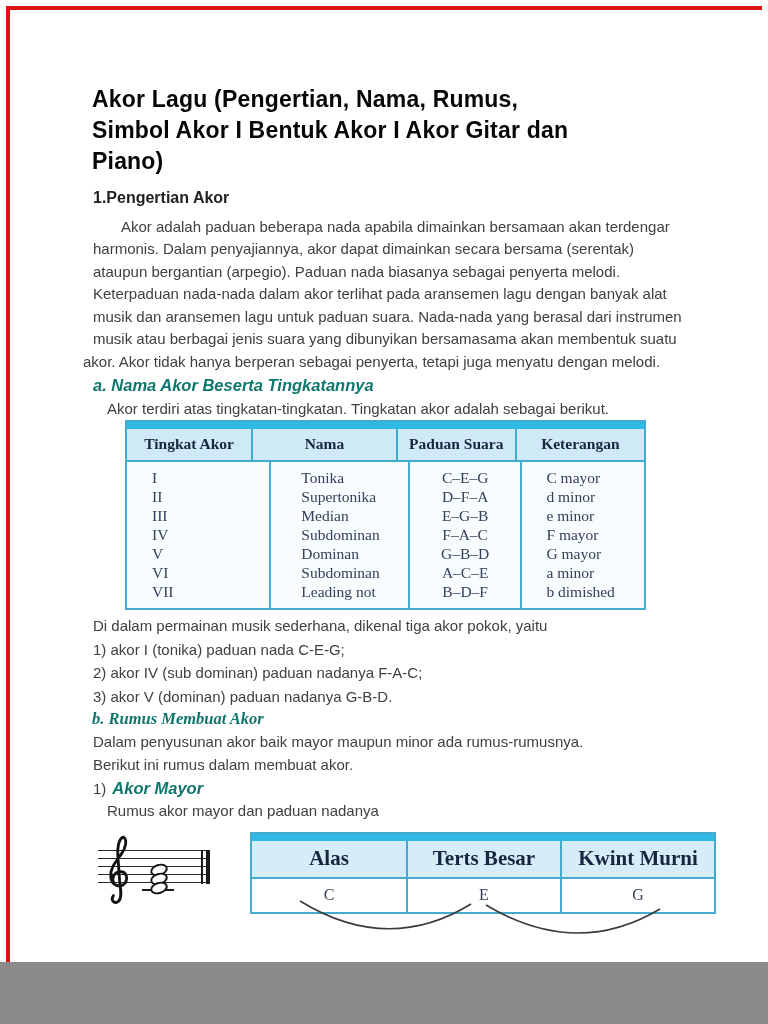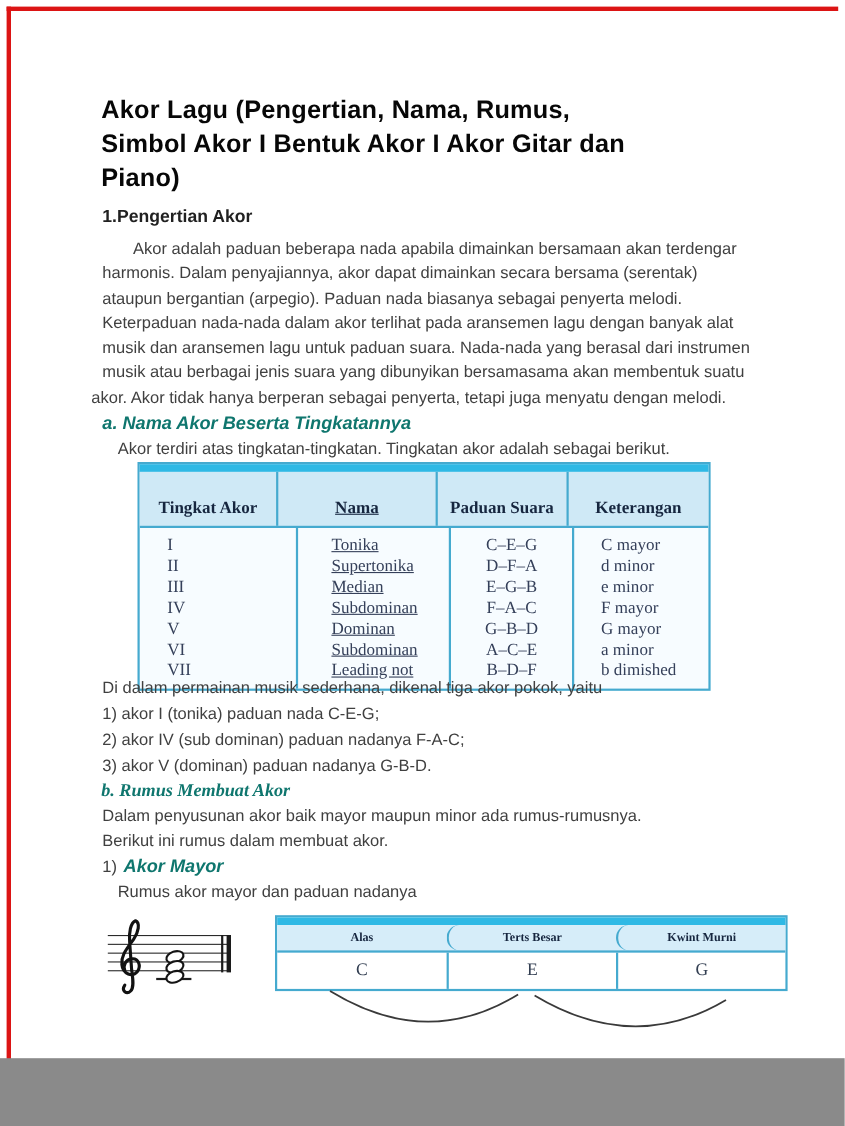--- a/index.html
+++ b/index.html
@@ -26,40 +26,40 @@
   .footer-strip { position:absolute; left:0; top:962px; width:768px; height:62px; }
   
   .t1 {
     position:absolute; left:125px; top:420px; width:517px;
     border:2px solid #45aacf; background:#f7fcff;
     font-family:"Liberation Serif", serif;
   }
   .t1-strip { height:7px; background:#2fb9e5; }
   .t1-head { display:flex; background:#cfe9f6; border-bottom:2px solid #45aacf; }
   .t1-head .cell {
-    padding:24px 0 7px; text-align:center;
+    padding:6px 0 7px; text-align:center;
     font-weight:bold; font-size:15.5px; color:#16263f;
   }
   .t1-body { display:flex; }
   .t1-body .col { padding-top:6px; padding-bottom:7px; font-size:15.5px; line-height:19px; color:#35405a; }
-  .w1 { width:24%; } .w2 { width:28%;text-decoration:underline; } .w3 { width:23%; } .w4 { width:25%; }
+  .w1 { width:24%; } .w2 { width:28%; } .w3 { width:23%; } .w4 { width:25%; }
   .bl { border-left:2px solid #45aacf; box-sizing:border-box; }
   .p1 { padding-left:25px; } .p2 { padding-left:30px; } .p4 { padding-left:24px; }
   .center { text-align:center; }
   
   .t2 {
     position:absolute; left:250px; top:832px; width:462px;
     border:2px solid #45aacf; background:#ffffff;
     font-family:"Liberation Serif", serif;
   }
   .t2-strip { height:7px; background:#2fb9e5; }
   .t2-head { display:flex; background:#d6edf9; border-bottom:2px solid #45aacf; }
   .t2-head .cell {
     width:33.33%; padding:5px 0 6px; text-align:center;
-    font-weight:bold; font-size:11px; color:#16263f;border-radius:13px;
+    font-weight:bold; font-size:21px; color:#16263f;
   }
   .t2-body { display:flex; }
   .t2-body .cell { width:33.33%; padding:7px 0 8px; text-align:center; font-size:16px; color:#333f52; }
   
   .staff-line { position:absolute; left:98px; width:112px; height:1.4px; background:#2a2a2a; }
   .barline    { position:absolute; background:#1c1c1c; }
   .note-head {
     position:absolute; width:14px; height:8px; background:#fff;
     border:2.6px solid #141414; border-radius:50%;
     transform:rotate(-18deg);

